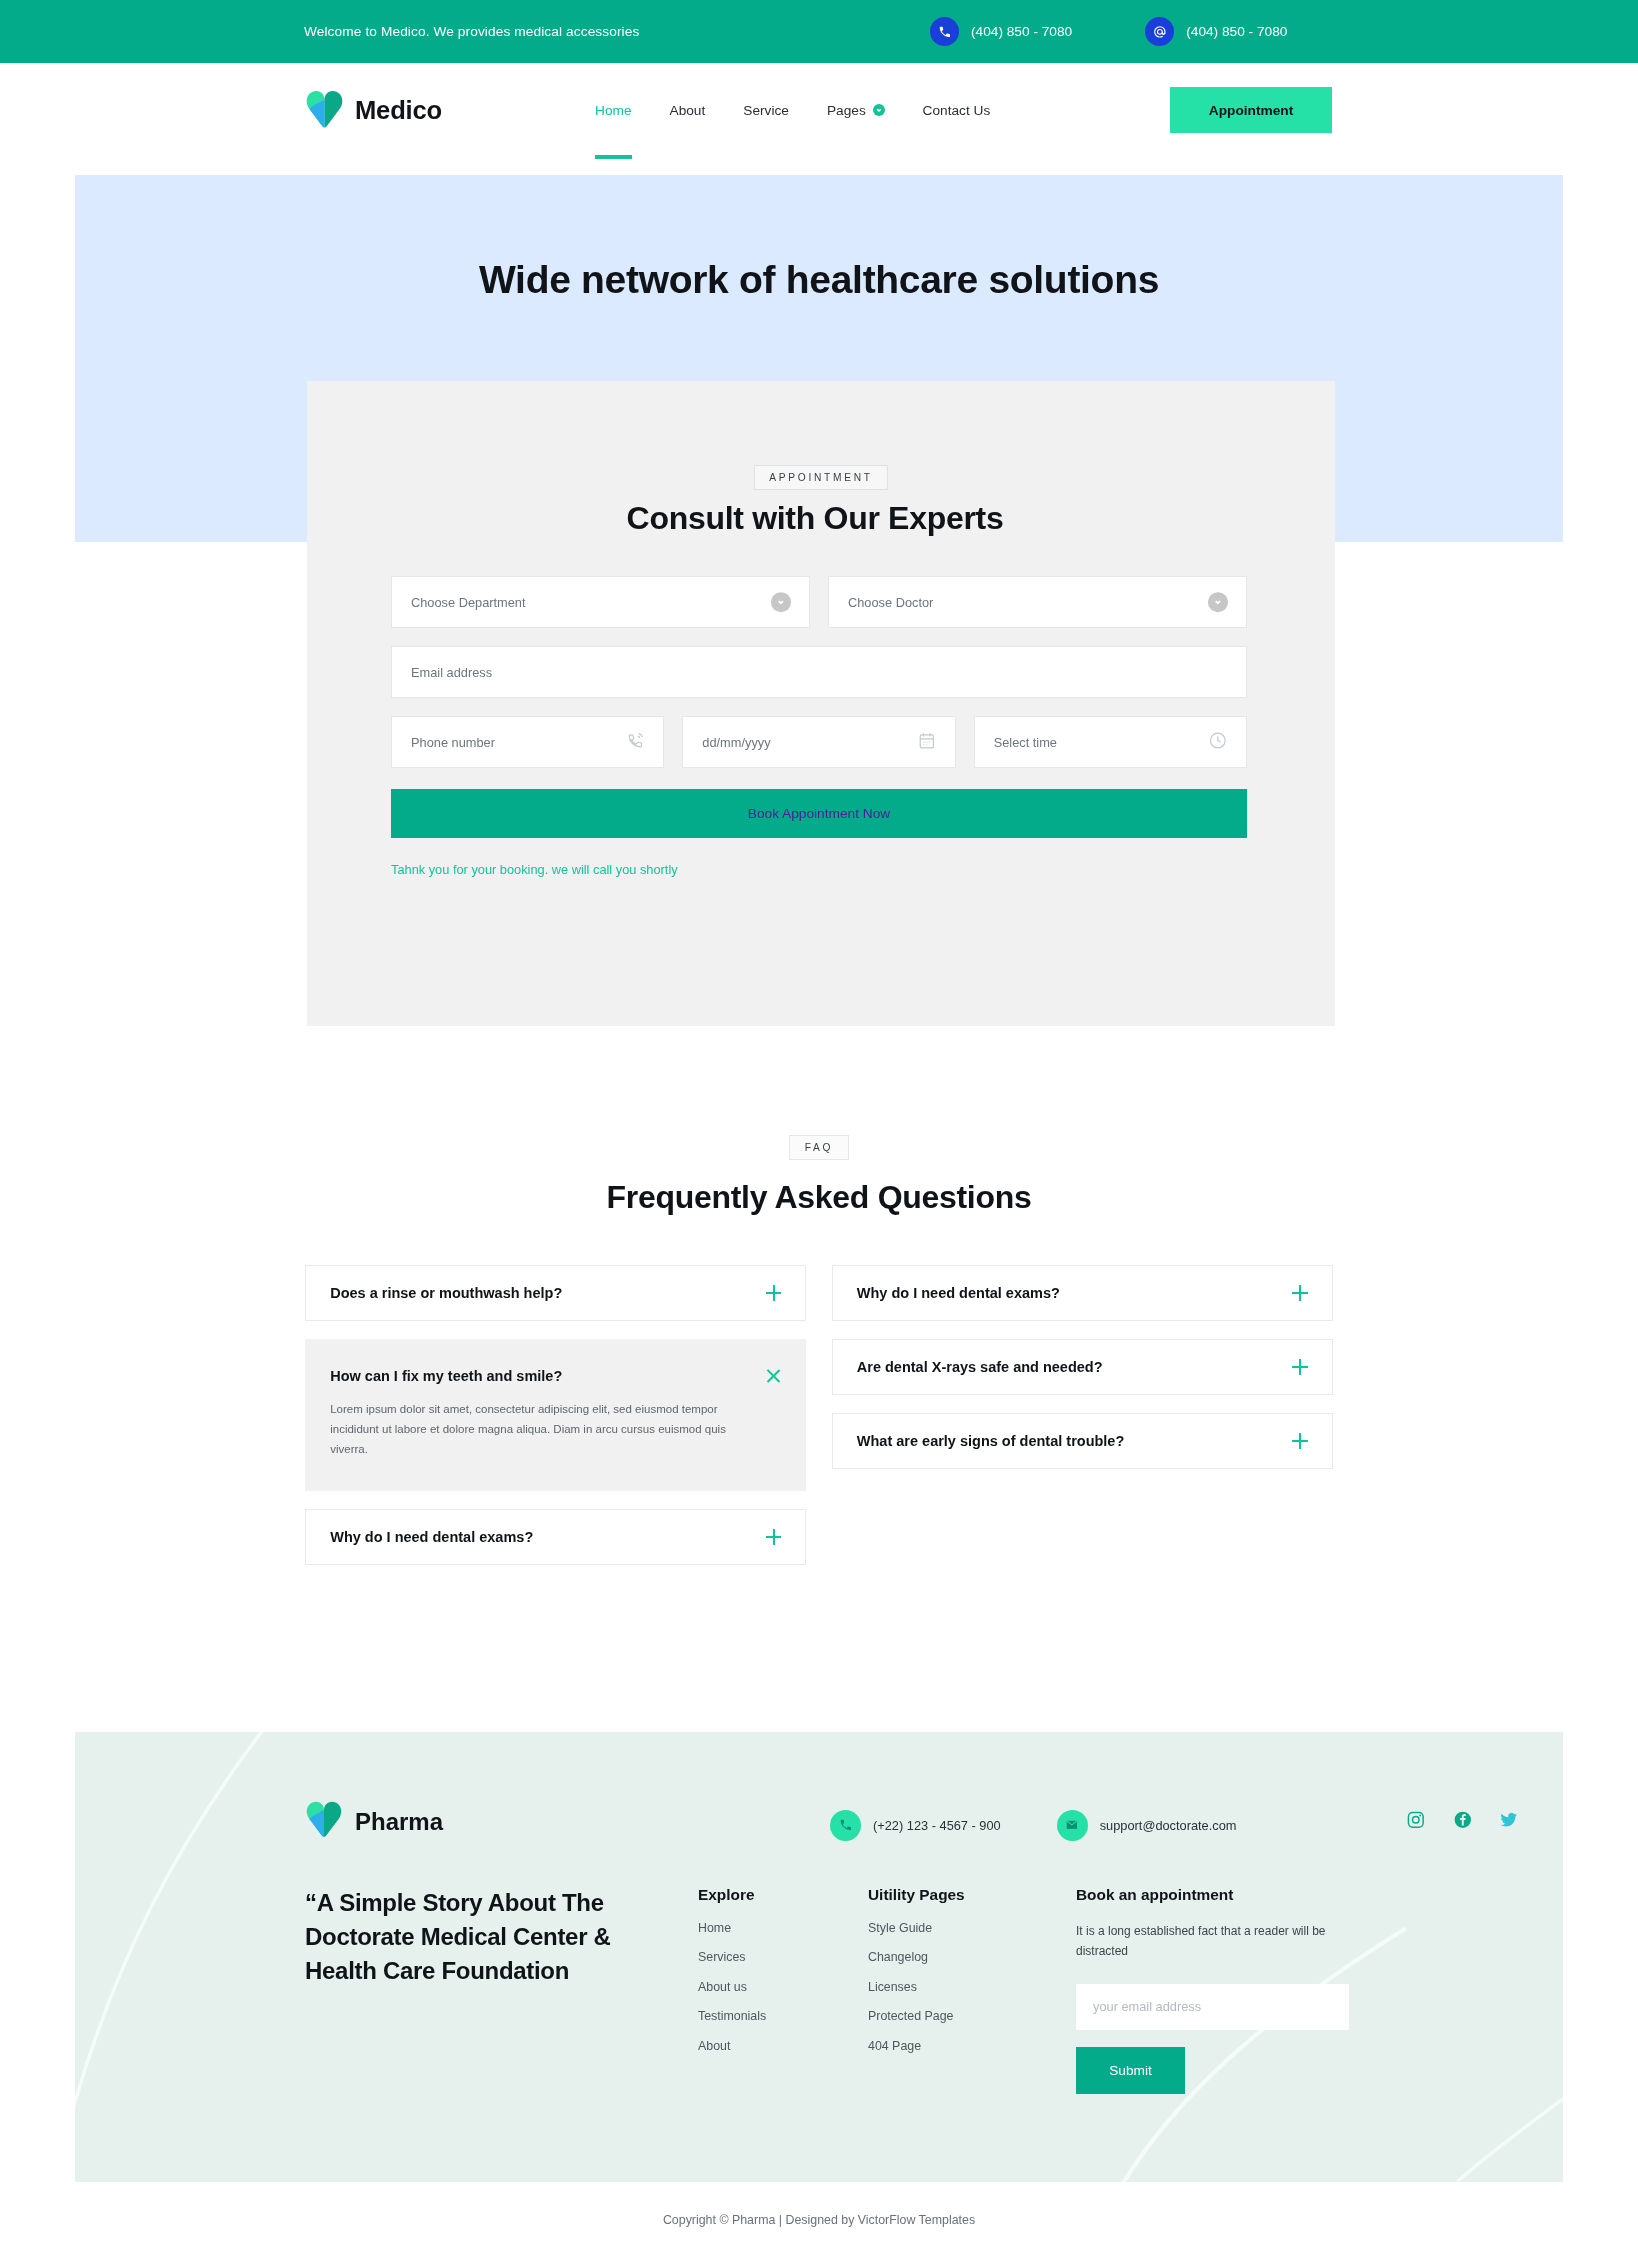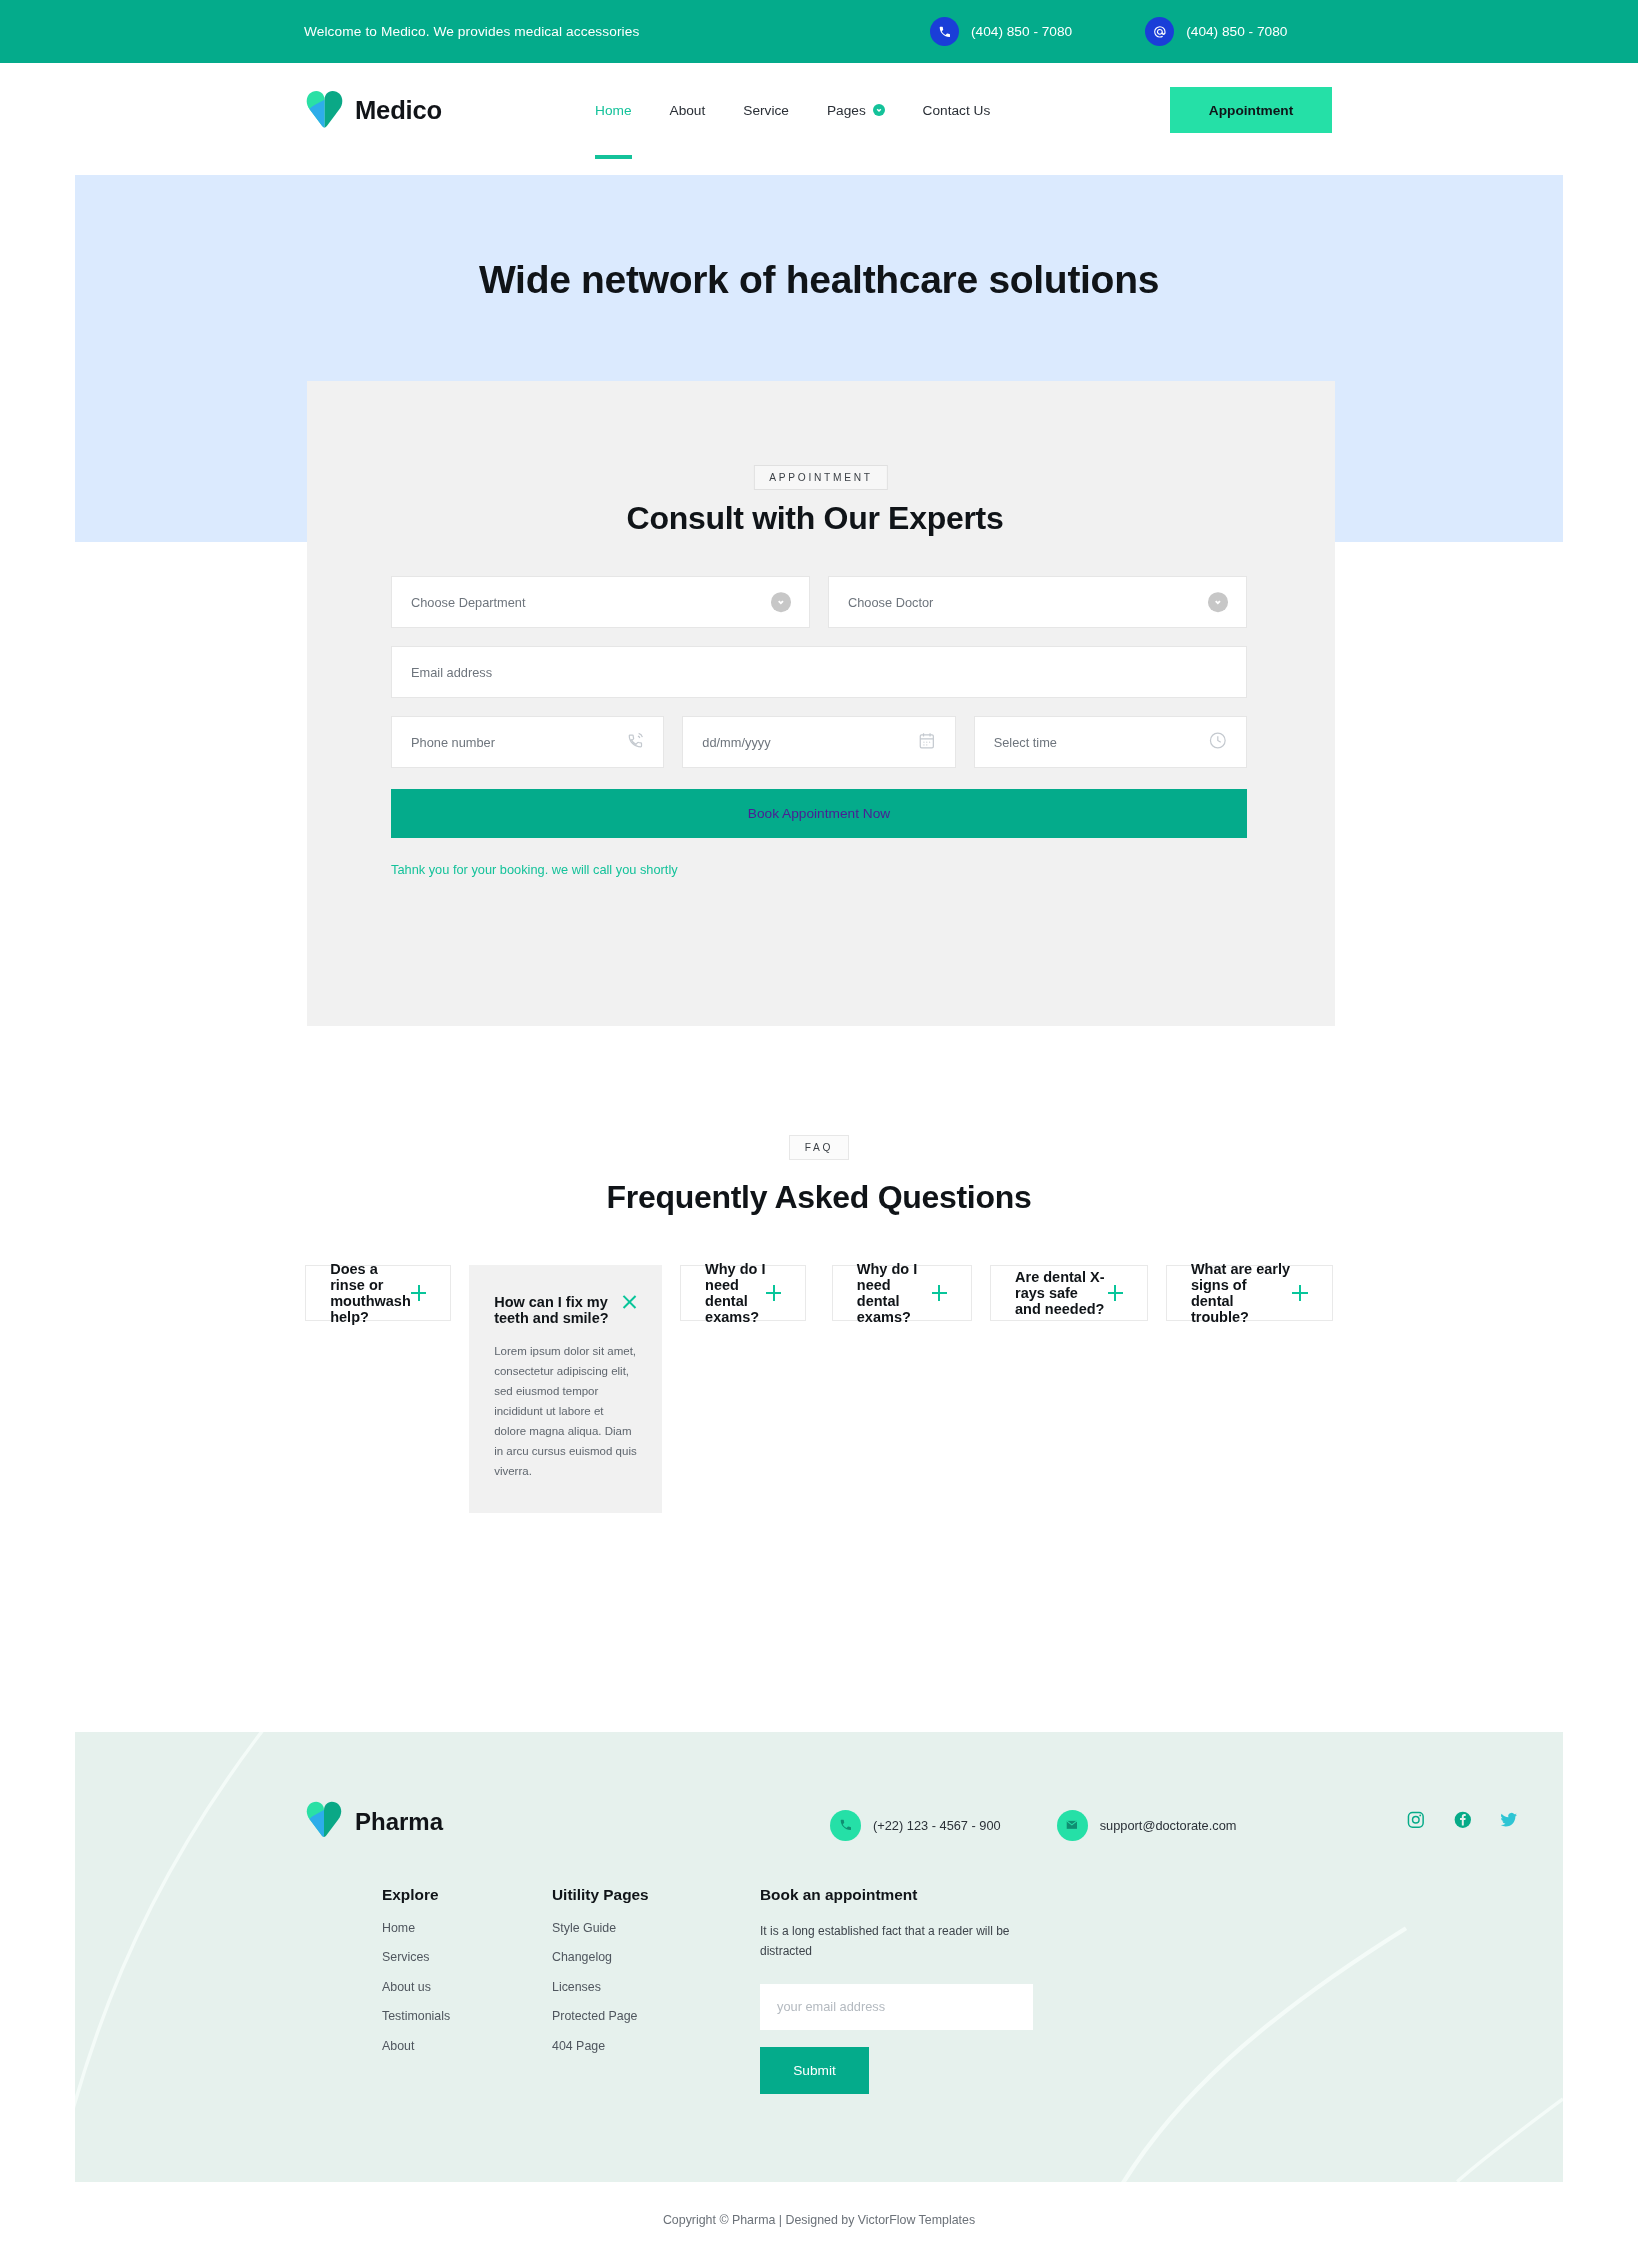--- a/index.html
+++ b/index.html
@@ -107,21 +107,21 @@
     margin:0 auto; width:fit-content; border:0.9px solid #e7e7e7; background:#fbfbfb;
     padding:6px 14.5px; font-size:10.2px; letter-spacing:2.7px; color:#3a3f45; font-weight:500;
   }
   .faq-title {
     margin-top:19px; text-align:center; font-size:32px; font-weight:700;
     color:#101418; letter-spacing:-0.3px;
   }
   .faq-grid {
     margin-top:49px; display:flex; gap:25.6px; justify-content:center;
   }
-  .faq-col { width:501px; display:flex; gap:18px; }
+  .faq-col { width:501px; display:flex; flex-direction:column; gap:18px; }
   .faq-item {
     background:#ffffff; border:0.9px solid #e9e9e9; padding:0 24px;
     height:56px; display:flex; align-items:center; justify-content:space-between;
     cursor:pointer;
   }
   .faq-item.open {
     background:#f1f1f1; border-color:#f1f1f1; height:auto;
     flex-direction:column; align-items:stretch; padding:28px 24px 31px;
   }
   .faq-q { font-size:14.5px; font-weight:700; color:#101418; }
@@ -426,20 +426,21 @@
         </a>
         <a href="#">
           <svg viewBox="0 0 24 24">
               <path d="M22 5.9c-.7.3-1.5.5-2.4.6.9-.5 1.5-1.3 1.8-2.3-.8.5-1.7.8-2.6 1A4.1 4.1 0 0011.6 9 11.6 11.6 0 013.2 4.7a4.1 4.1 0 001.3 5.5c-.7 0-1.3-.2-1.9-.5a4.1 4.1 0 003.3 4c-.6.2-1.2.2-1.8.1a4.1 4.1 0 003.8 2.9A8.2 8.2 0 012 18.4a11.6 11.6 0 006.3 1.8c7.5 0 11.7-6.3 11.7-11.7v-.5c.8-.6 1.5-1.3 2-2.1z" fill="#2ec5d4"></path>
             </svg>
         </a>
       </div>
     </div>
 
     <div class="f-cols">
+      <div class="f-quote">“A Simple Story About The Doctorate Medical Center &amp; Health Care Foundation</div>
 
       <div class="f-col explore">
         <div class="f-ch">Explore</div>
         <a href="#" class="f-link">Home</a>
         <a href="#" class="f-link">Services</a>
         <a href="#" class="f-link">About us</a>
         <a href="#" class="f-link">Testimonials</a>
         <a href="#" class="f-link">About</a>
       </div>
 

